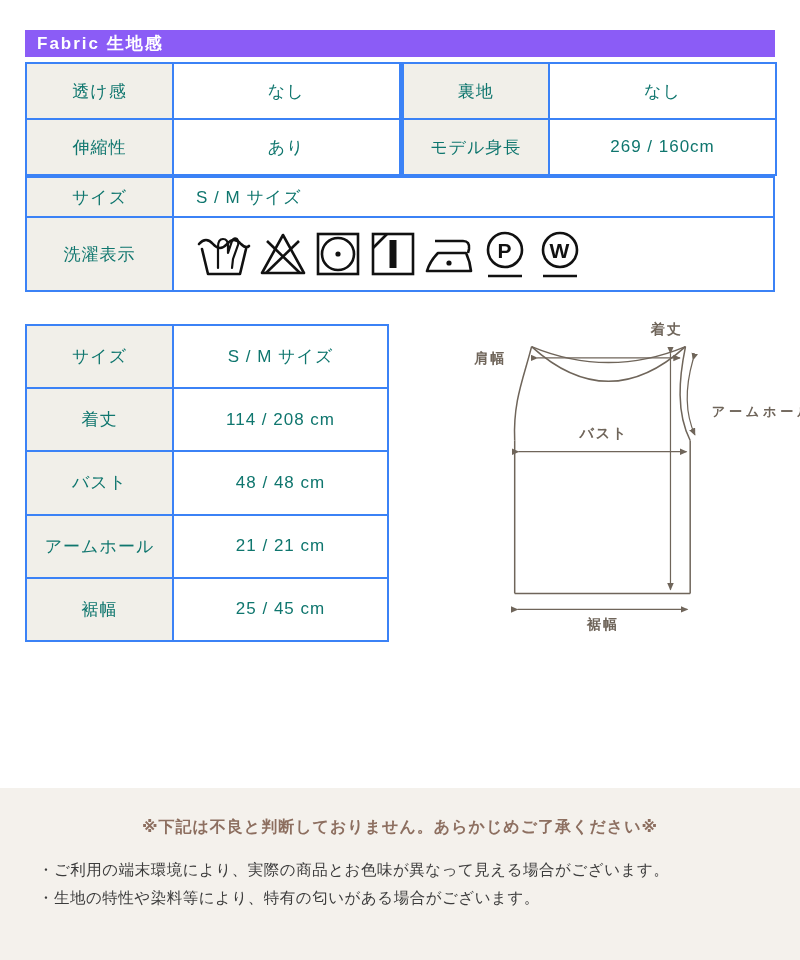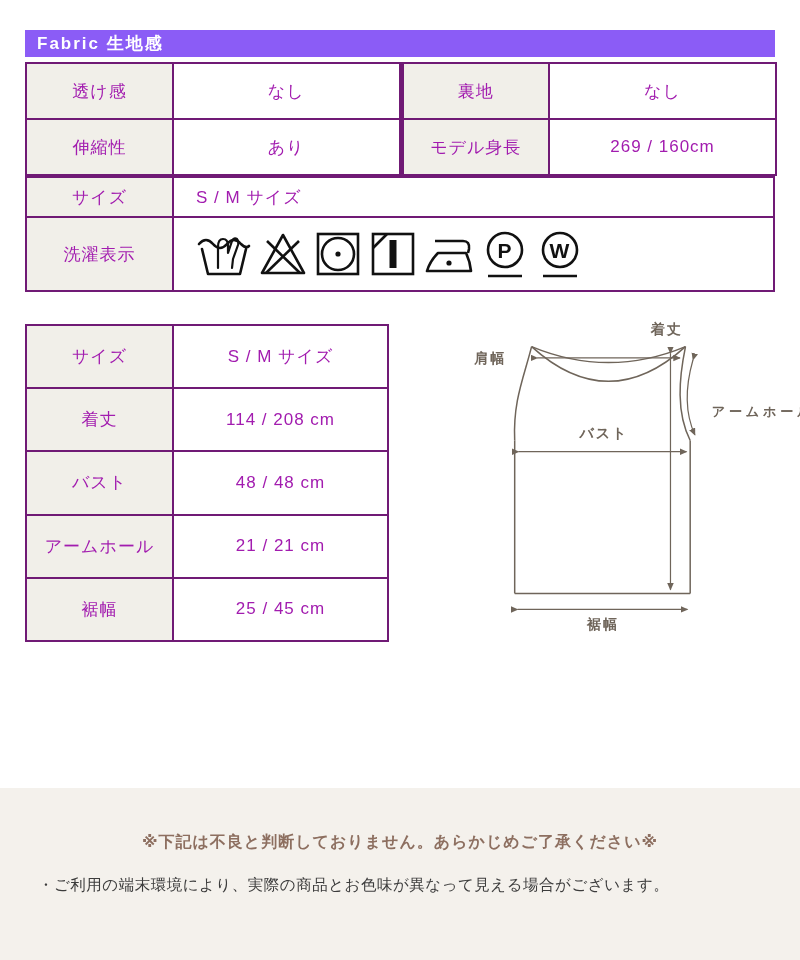--- a/index.html
+++ b/index.html
@@ -17,22 +17,22 @@
     background:#8b5cf6; color:#ffffff;
     font-size:17px; font-weight:bold;
     letter-spacing:2px; padding-left:12px;
   }
   .bar-fabric { margin-bottom:5px; }
   .bar-size { margin-top:34px; margin-bottom:7px; }
 
   
   table { border-collapse:collapse; table-layout:fixed; }
   td {
-    border:2px solid #701a75;
-    font-size:17px; color:#a21caf;
+    border:2px solid #3b82f6;
+    font-size:17px; color:#0f766e;
     text-align:center; vertical-align:middle;
     letter-spacing:1px;
   }
   td.hdr { background:#f1efe9; }
   td.val { background:#ffffff;text-align:center; }
   td.left { text-align:left; padding-left:22px; }
   td.mid { border-left-width:5px; }
 
   .fabric-tbl { width:750px; }
   .fabric-tbl td { height:56px; }
@@ -55,21 +55,21 @@
   .measure-tbl .c-lab { width:147px; }
   .measure-tbl .c-val { width:215px; }
 
   .diagram-wrap { margin-left:60px; margin-top:-6px; }
 
   
   .notice {
     margin-top:auto;
     background:#f4f1ec;
     height:172px; width:800px;
-    padding:44px 38px 0 38px;
+    padding:29px 38px 0 38px;
   }
   .notice-heading {
     text-align:center; color:#8d6f60;
     font-size:16px; font-weight:bold;
     letter-spacing:1px; margin-bottom:18px;
   }
   .notice-bullet {
     color:#3c3c3c; font-size:15.5px;
     line-height:28px; letter-spacing:0.5px;
   }
@@ -216,13 +216,14 @@
         </g>
       </svg>
     </div>
   </div>
 
 </div>
 
 <div class="notice">
   <div class="notice-heading">※下記は不良と判断しておりません。あらかじめご了承ください※</div>
   <div class="notice-bullet">・ご利用の端末環境により、実際の商品とお色味が異なって見える場合がございます。</div>
+  <div class="notice-bullet">・生地の特性や染料等により、特有の匂いがある場合がございます。</div>
 </div>
 
 </body></html>

